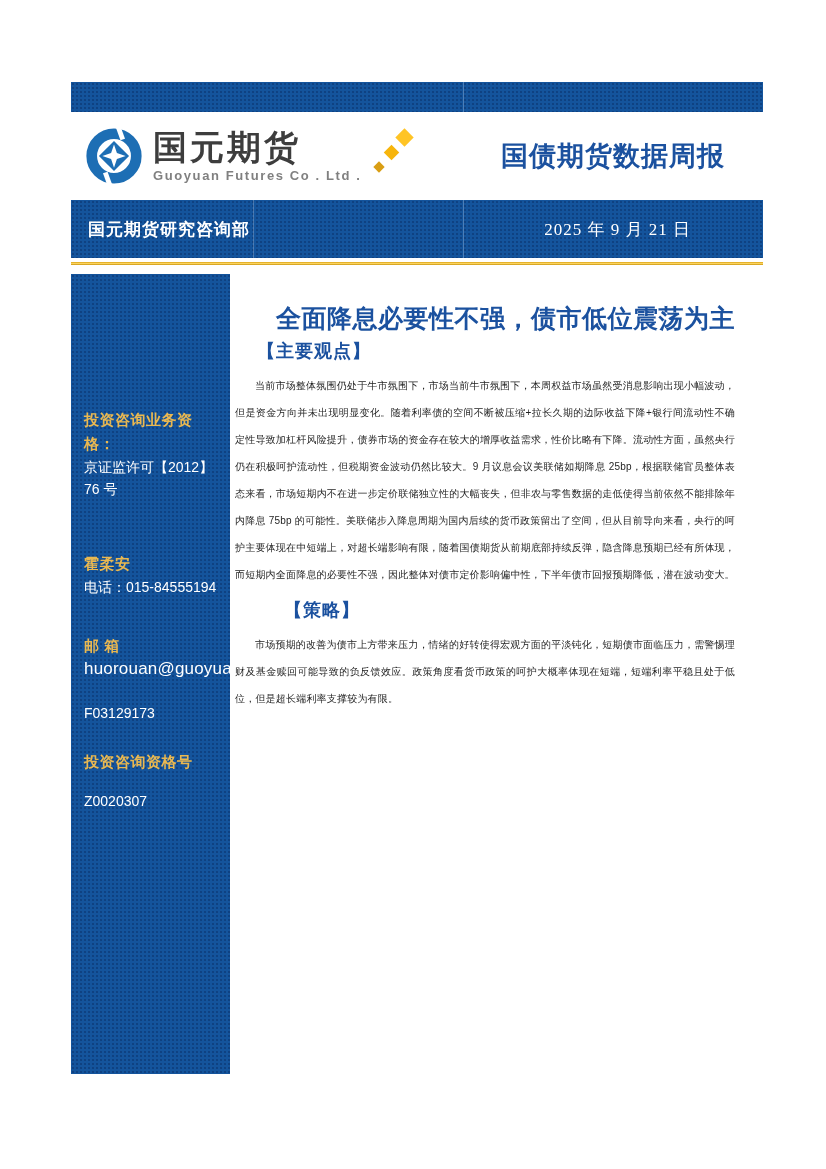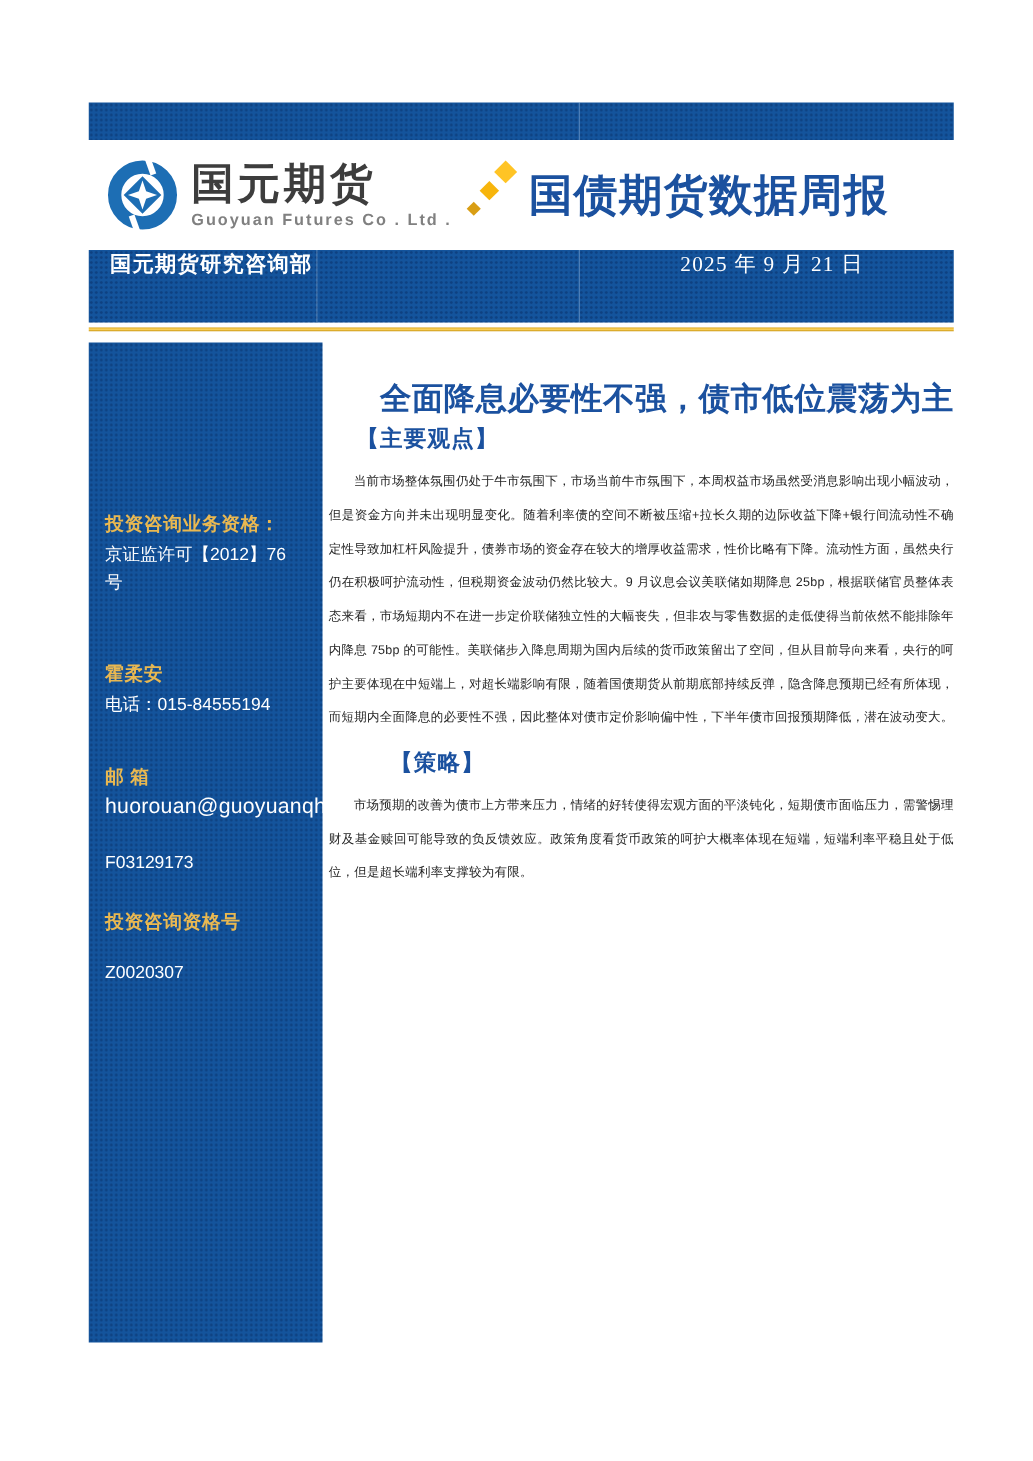--- a/index.html
+++ b/index.html
@@ -29,30 +29,30 @@
   .logo{display:flex;align-items:center;margin-left:12px;}
   .logo-icon{width:62px;height:62px;flex:0 0 auto;}
   .brand{margin-left:8px;}
   .brand-cn{font-size:34px;font-weight:bold;color:#3D3D3D;letter-spacing:3px;line-height:36px;}
   .brand-en{font-size:13px;font-weight:bold;color:#808080;letter-spacing:1.6px;margin-top:3px;}
   .diamonds{position:relative;width:44px;height:50px;margin-left:10px;margin-top:-4px;}
   .diamond{position:absolute;transform:rotate(45deg);}
   .diamond.d1{width:8px;height:8px;left:4px;top:34px;background:#D99E14;}
   .diamond.d2{width:11px;height:11px;left:15px;top:18px;background:#F7B50C;}
   .diamond.d3{width:13px;height:13px;left:27px;top:2px;background:#FFC425;}
-  .report-type{margin-left:auto;margin-right:52px;font-size:35px;font-weight:bold;color:var(--accent-blue);letter-spacing:1px;}
+  .report-type{margin-left:auto;margin-right:38px;font-size:27px;font-weight:bold;color:var(--accent-blue);letter-spacing:1px;}
 
-  .dept-bar{position:relative;height:58px;display:flex;align-items:flex-start;justify-content:space-between;padding:0 72px 0 17px;}
+  .dept-bar{position:relative;height:58px;display:flex;align-items:center;justify-content:space-between;padding:0 72px 0 17px;}
   .dept-name{color:#fff;font-size:17px;font-weight:bold;letter-spacing:1px;}
   .report-date{color:#fff;font-size:17px;font-family:"Liberation Serif","DejaVu Serif",serif;letter-spacing:1px;}
 
   .gold-rule{height:3px;margin-top:4px;background:linear-gradient(to bottom,#D79B08,#FFD966 45%,#C8920A);}
 
   .content-row{display:flex;margin-top:9px;align-items:flex-start;}
-  .sidebar{width:187px;height:800px;flex:0 0 auto;padding:134px 12px 0 13px;}
+  .sidebar{width:159px;height:800px;flex:0 0 auto;padding:134px 12px 0 13px;}
   .sb-label{color:var(--gold);font-size:15px;font-weight:bold;line-height:24px;letter-spacing:0.5px;}
   .sb-value{color:#ffffff;font-size:14px;line-height:22px;}
   .sb-value.email{font-size:17px;letter-spacing:0.2px;}
   .sb-block.b2{margin-top:52px;}
   .sb-block.b3{margin-top:36px;}
   .sb-block.b4{margin-top:22px;}
   .sb-block.b5{margin-top:26px;}
   .sb-block.b5 .sb-value{margin-top:16px;}
 
   .main{margin-left:5px;width:500px;}

